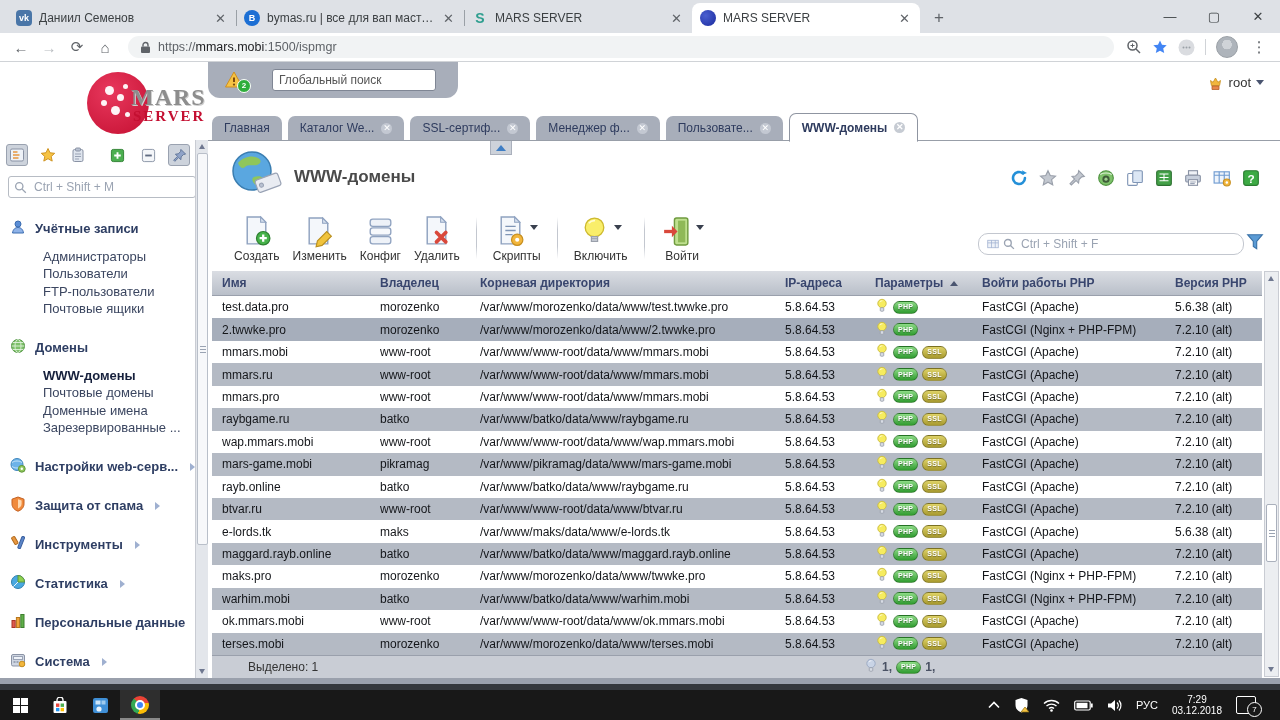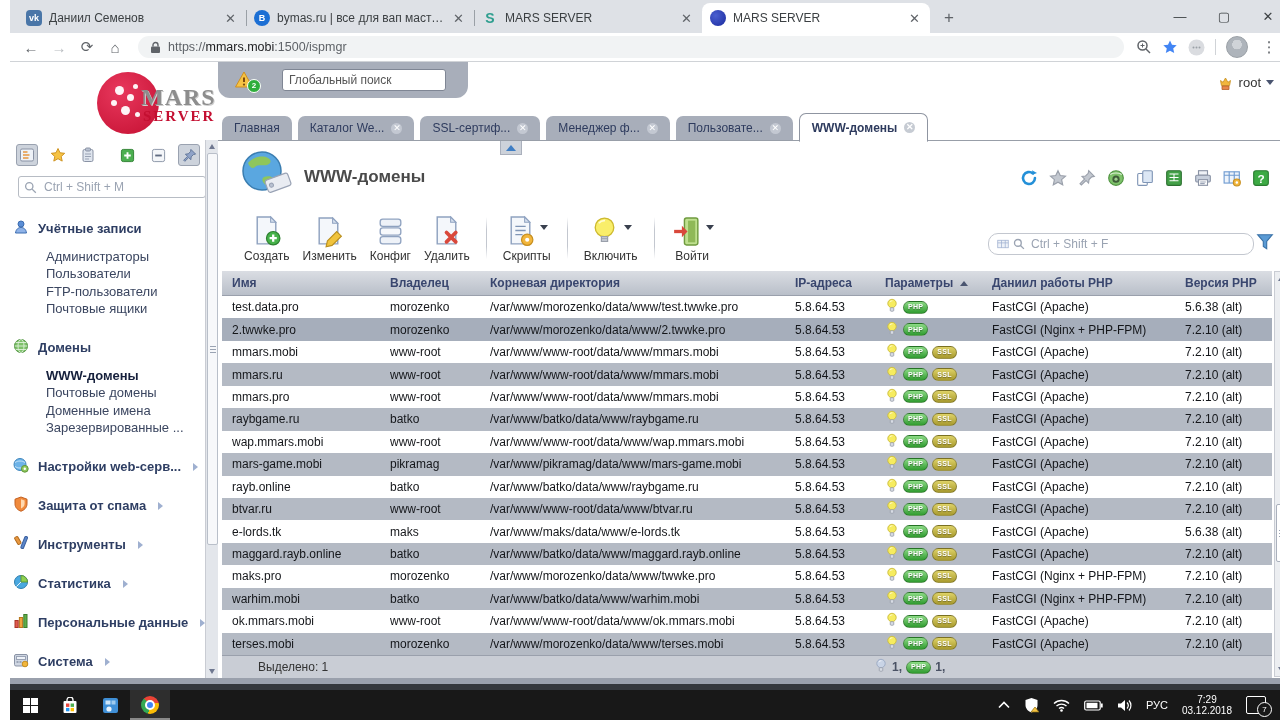--- a/index.html
+++ b/index.html
@@ -1,17 +1,17 @@
 <!DOCTYPE html>
 <html><head>
 <meta charset="utf-8">
 <style>
   html,body{margin:0;padding:0;width:1280px;height:720px;overflow:hidden;
     font-family:"Liberation Sans",sans-serif;-webkit-font-smoothing:antialiased;}
-  .screen{position:relative;width:1207px;height:720px;background:#eab308;margin-left:10px;}
+  .screen{position:relative;width:1207px;height:720px;background:#eab308;}
 
   
   .tabbar{position:absolute;top:0;left:0;width:1280px;height:33px;background:#dee1e6;display:flex;align-items:flex-end;}
   .btab{width:212px;height:30px;display:flex;align-items:center;gap:7px;padding:0 8px;font-size:12px;color:#3c4043;
     border-radius:8px 8px 0 0;position:relative;flex:none;cursor:default;}
   .btab:not(.active)::after{content:"";position:absolute;right:-1px;top:7px;height:16px;width:1px;background:#9aa0a6;}
   .btab.active{background:#fff;}
   .btab .ttl{white-space:nowrap;overflow:hidden;text-overflow:ellipsis;flex:1;}
   .btab .bx{color:#5f6368;font-size:13px;padding:0 2px;}
   .fav{width:16px;height:16px;border-radius:3px;flex:none;display:flex;align-items:center;justify-content:center;
@@ -64,21 +64,21 @@
 
   
   .sidebar{position:relative;width:208px;height:538px;background:#fff;flex:none;}
   .sb-tools{display:flex;align-items:center;height:26px;padding:2px 18px 0 6px;gap:9px;}
   .sb-ic{width:22px;height:22px;display:flex;align-items:center;justify-content:center;border-radius:3px;}
   .sb-ic.pressed{background:#cdd3dc;border:1px solid #9aa2b0;box-sizing:border-box;}
   .sb-gap{flex:1;}
   .sb-search{margin:8px 8px 0 8px;width:176px;height:20px;border:1px solid #b7bcc4;border-radius:3px;display:flex;align-items:center;padding:0 5px;gap:5px;background:#fff;}
   .sb-search input{border:none;outline:none;width:140px;font-size:12px;color:#666;}
   .sb-search input::placeholder{color:#9aa3b2;}
-  .sb-menu{padding:0 0 0 3px;font-size:13px;}
+  .sb-menu{padding:0 0 0 10px;font-size:13px;}
   .sb-head{display:flex;align-items:center;gap:9px;color:#2e3e63;font-weight:bold;margin-top:20px;}
   .sb-head.first{margin-top:21px;}
   .sb-items{margin:10px 0 0 0;}
   .sb-item{padding:1.5px 0 1.5px 33px;color:#3b4660;line-height:14.5px;}
   .sb-item.active{font-weight:bold;color:#16203c;}
   .rarrow{width:0;height:0;border-top:4px solid transparent;border-bottom:4px solid transparent;border-left:5px solid #9fb0d0;margin-left:3px;}
   .sb-scroll{position:absolute;right:0;top:0;width:13px;height:538px;background:#e3e6eb;border-left:1px solid #c9ccd3;box-sizing:border-box;}
   .sb-thumb{position:absolute;left:1px;top:13px;width:11px;height:392px;background:#f7f8fa;border:1px solid #b9bfc9;box-sizing:border-box;border-radius:2px;}
   .grip{position:absolute;left:2px;top:50%;width:6px;height:7px;margin-top:-3px;
     background:linear-gradient(#9aa3b2 1px,transparent 1px) 0 0/6px 3px repeat-y;}
@@ -585,21 +585,21 @@
             <path d="M1.5 1.5h13l-5 6v6.5l-3-2V7.5z" fill="#5b9bd5" stroke="#3a72a8"></path>
           </svg>
 
         <div class="table">
           <div class="thead" id="thead">
               <div class="th" style="width: 158px;">Имя</div>
               <div class="th" style="width: 100px;">Владелец</div>
               <div class="th" style="width: 305px;">Корневая директория</div>
               <div class="th" style="width: 90px;">IP-адреса</div>
               <div class="th" style="width: 107px;">Параметры<span class="sortarr"></span></div>
-              <div class="th" style="width: 193px;">Даниил работы PHP</div>
+              <div class="th" style="width: 193px;">Войти работы PHP</div>
               <div class="th" style="width: 97px;">Версия PHP</div>
             </div>
           <div class="rows" id="rows">
               <div class="trow odd">
                 <div class="td" style="width: 158px;">test.data.pro</div>
                 <div class="td" style="width: 100px;">morozenko</div>
                 <div class="td" style="width: 305px;">/var/www/morozenko/data/www/test.twwke.pro</div>
                 <div class="td" style="width: 90px;">5.8.64.53</div>
                 <div class="td params-cell" style="width: 107px;">
                   <span><svg width="14" height="15" viewBox="0 0 16 17">

